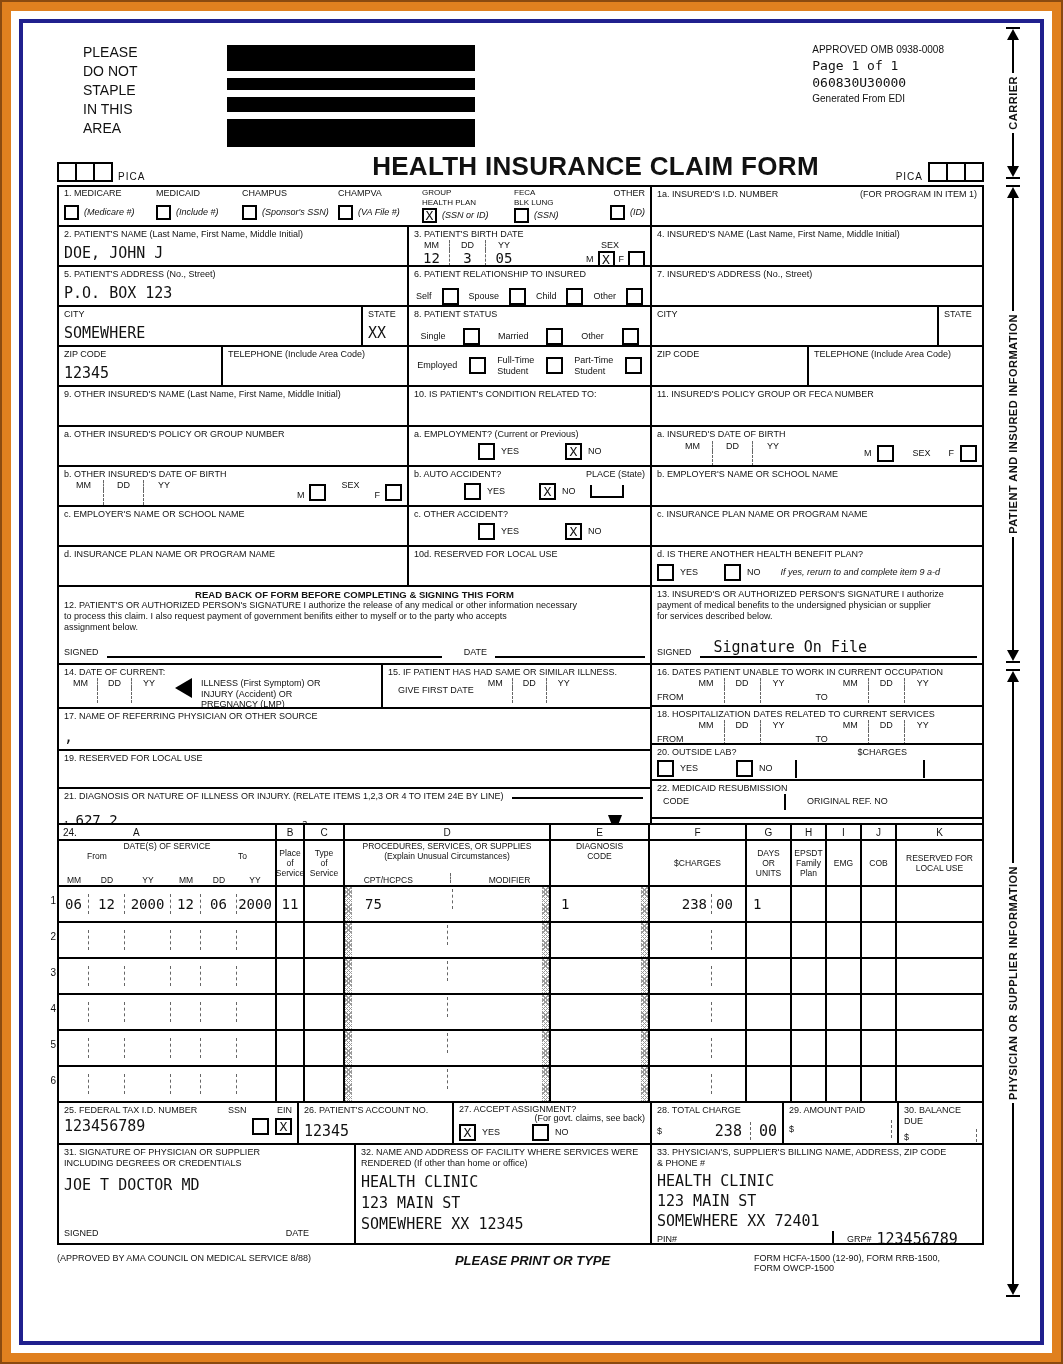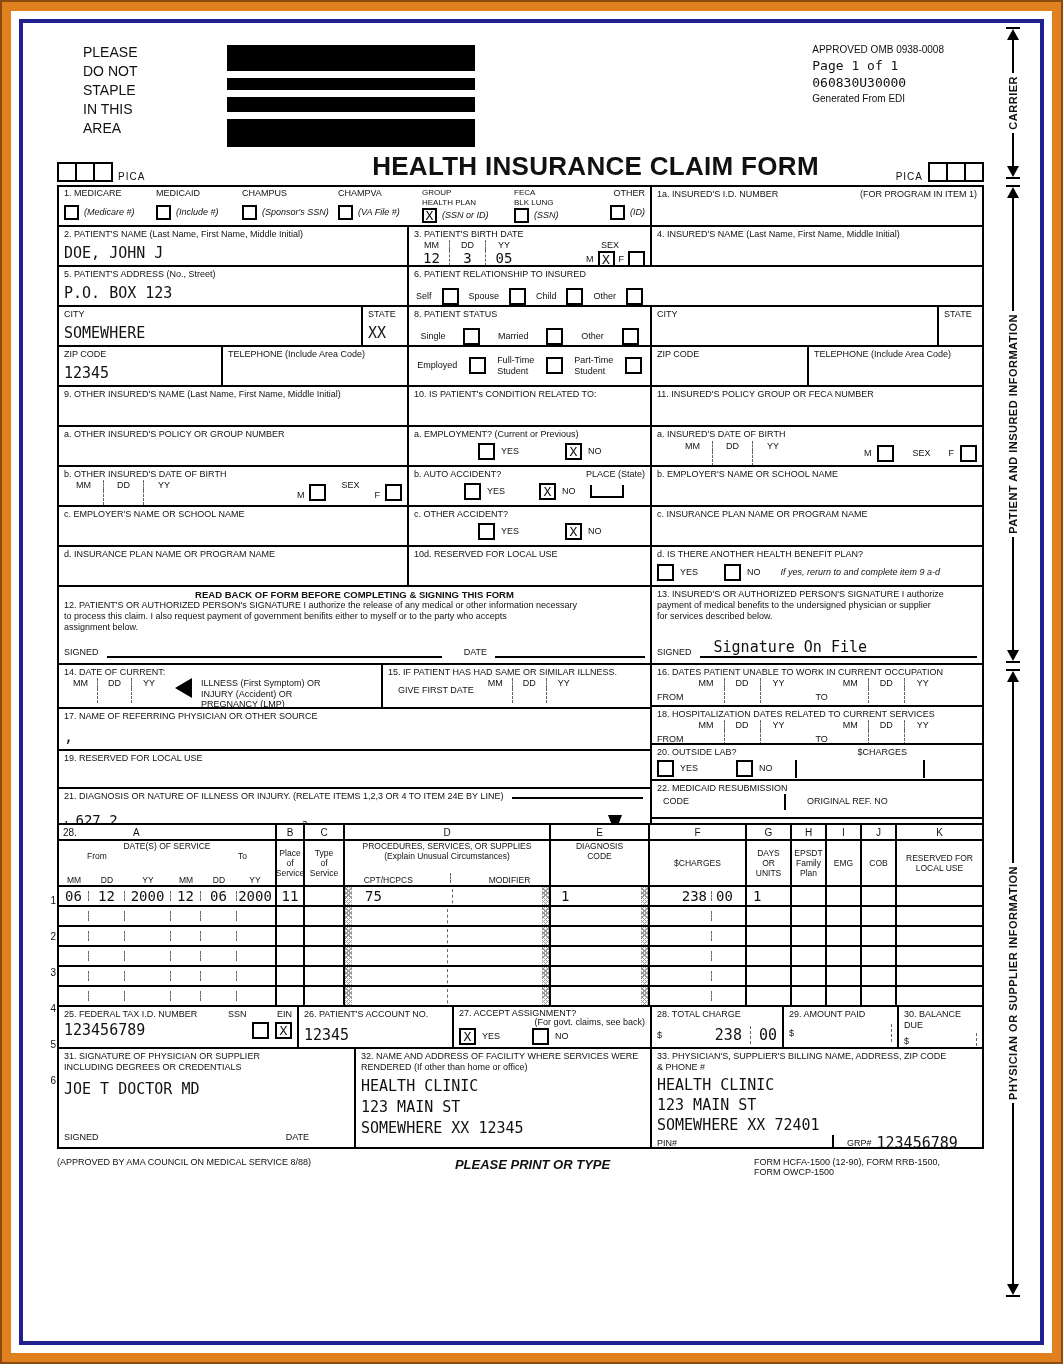--- a/index.html
+++ b/index.html
@@ -53,21 +53,21 @@
   .h38{height:38px;}.h40{height:40px;}.h78{height:78px;}
   
   .tblwrap{position:relative;}
   .gnum{position:absolute;left:-15px;width:12px;text-align:right;font-size:10px;}
   .tc{position:relative;box-sizing:border-box;border-left:2px solid #000;overflow:hidden;display:flex;flex-direction:column;align-items:center;}
   .tc.fc{border-left:none;}
   .ta{width:216px;}.tb{width:28px;}.tcl{width:40px;}.td{width:206px;}.te{width:99px;}.tf{width:97px;}.tg{width:45px;}.th{width:35px;}.ti{width:35px;}.tj{width:35px;}.tk{flex:1;}
   .letters{height:16px;font-size:10px;}
   .letters .tc{justify-content:center;}
   .thead{height:46px;font-size:8.5px;text-align:center;}
-  .trow{height:20px;}
+  .trow{height:36px;}
   .trow .tc{justify-content:center;}
   .agrid{display:grid;grid-template-columns:30px 36px 46px 30px 36px 36px;width:100%;height:100%;align-items:center;text-align:center;}
   .agrid>div{border-right:1px dashed #666;height:60%;display:flex;align-items:center;justify-content:center;}
   .agrid>div.nb{border-right:none;}
   .fgrid{display:grid;grid-template-columns:62px 1fr;width:100%;height:100%;align-items:center;}
   .fgrid>div:first-child{border-right:1px dashed #666;height:60%;display:flex;align-items:center;justify-content:flex-end;padding-right:4px;}
   .fgrid>div:last-child{padding-left:4px;}
   .tv{font-family:"DejaVu Sans Mono",monospace;font-size:14px;}
   
   .rail{position:absolute;display:flex;flex-direction:column;align-items:center;width:22px;}
@@ -248,20 +248,24 @@
           <span class="lb">Self</span>
                   <span class="cb"></span>
           <span class="lb">Spouse</span>
                   <span class="cb"></span>
           <span class="lb">Child</span>
                   <span class="cb"></span>
           <span class="lb">Other</span>
                   <span class="cb"></span>
         </div>
       </div>
+      <div class="c wR">
+        <div class="lb">7. INSURED'S ADDRESS (No., Street)</div>
+        <div class="v vbot"></div>
+      </div>
     </div>
 
     <div class="r h40">
       <div class="c fc" style="width:302px;">
         <div class="lb">CITY</div>
         <div class="v vbot">SOMEWHERE</div>
       </div>
       <div class="c" style="width:46px;">
         <div class="lb">STATE</div>
         <div class="v vbot">XX</div>
@@ -615,21 +619,21 @@
         </div>
         <div class="c fc" style="flex:1;border-top:2px solid #000;">
           <div class="lb">23. PRIOR AUTHORIZATION NUMBER</div>
         </div>
       </div>
     </div>
 
     <div class="tblwrap">
       <div class="r letters">
         <div class="tc fc ta" style="flex-direction:row;gap:0;justify-content:flex-start;">
-          <span style="margin-left:4px;">28.</span>
+          <span style="margin-left:4px;">24.</span>
           <span style="margin-left:56px;">A</span>
         </div>
         <div class="tc tb">B</div>
         <div class="tc tcl">C</div>
         <div class="tc td">D</div>
         <div class="tc te">E</div>
         <div class="tc tf">F</div>
         <div class="tc tg">G</div>
         <div class="tc th">H</div>
         <div class="tc ti">I</div>

